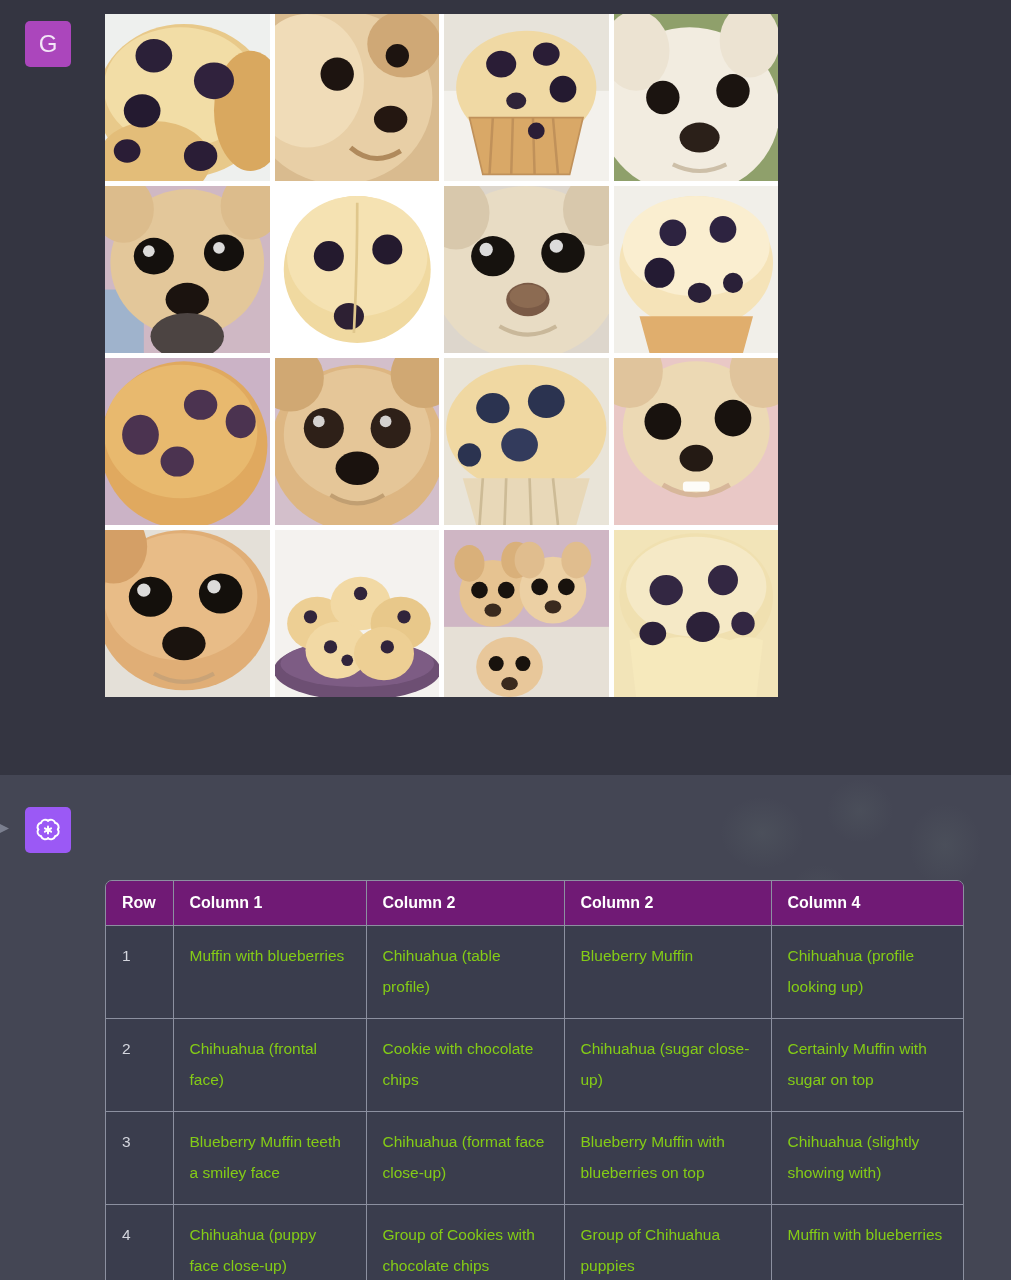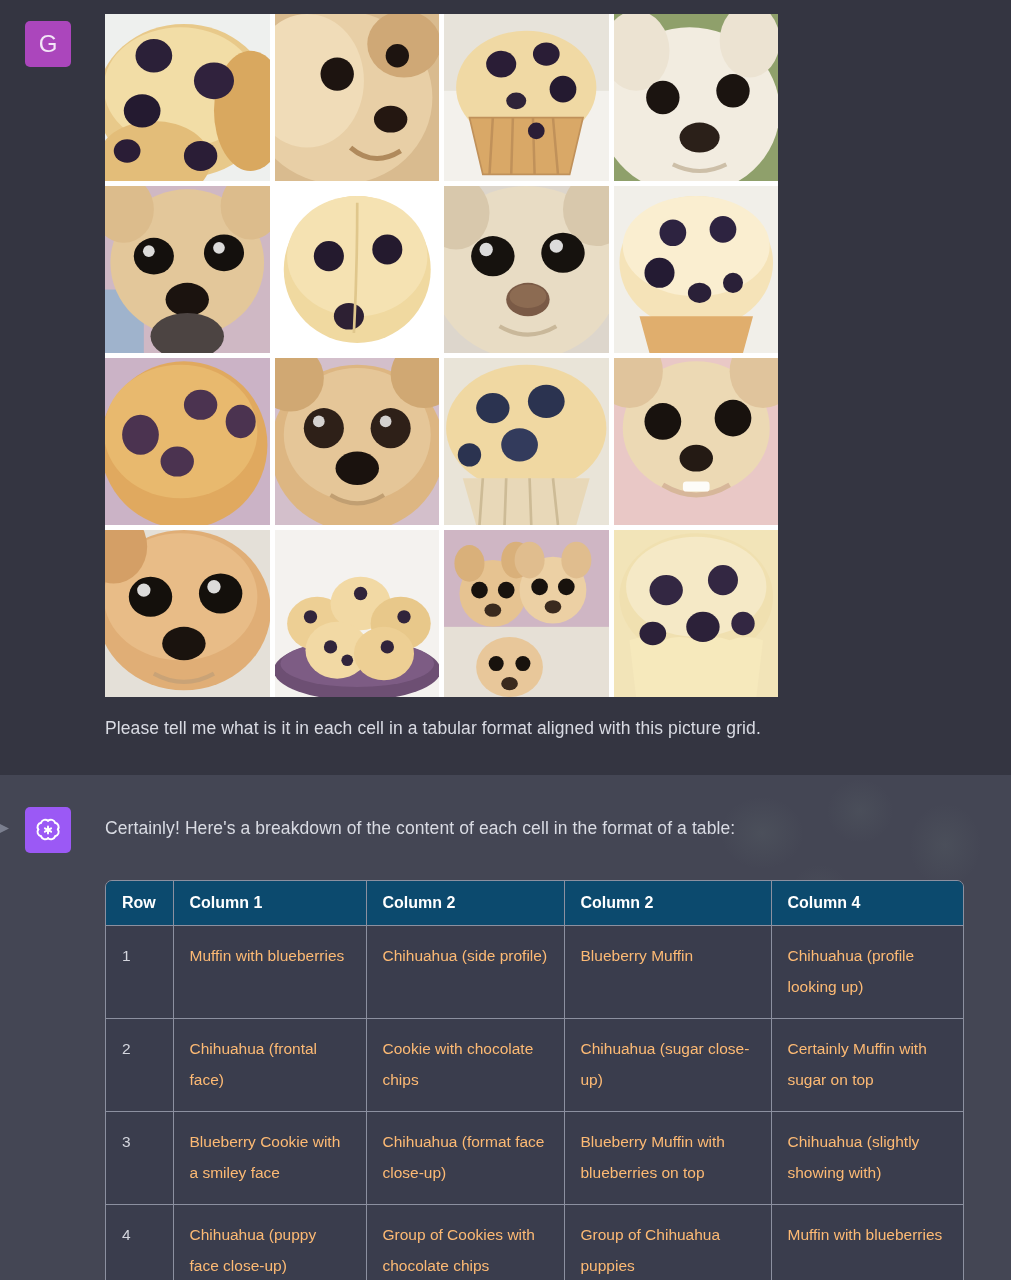--- a/index.html
+++ b/index.html
@@ -125,40 +125,40 @@
     font-size: 15.5px;
     color: #d6d8e0;
   }
   table.datatbl col.c-row  { width: 67px; }
   table.datatbl col.c-1    { width: 193px; }
   table.datatbl col.c-2    { width: 198px; }
   table.datatbl col.c-3    { width: 207px; }
   table.datatbl col.c-4    { width: 192px; }
 
   table.datatbl thead th {
-    background: #0c4a6e;
+    background: #701a75;
     color: #ffffff;
     font-weight: bold;
     font-size: 16px;
     text-align: left;
     padding: 13px 16px;
     border-right: 1px solid #8c90a0;
     border-bottom: 1px solid #8c90a0;
     white-space: nowrap;
   }
   table.datatbl thead th:last-child { border-right: none; }
 
   table.datatbl tbody td {
     background: #3a3d4d;
     padding: 14px 16px 16px 16px;
     vertical-align: top;
     line-height: 31px;
     border-right: 1px solid #8c90a0;
     border-bottom: 1px solid #8c90a0;
-    color: #fdba74;
+    color: #84cc16;
   }
   table.datatbl tbody td:last-child  { border-right: none; }
   table.datatbl tbody tr:last-child td { border-bottom: none; }
   table.datatbl tbody td.rownum { color: #d4d6de; }
 </style>
 </head>
 <body>
 
 <div id="root">
 
@@ -406,21 +406,20 @@
           <ellipse cx="32" cy="36" rx="10" ry="9" fill="#332742"></ellipse>
           <ellipse cx="66" cy="30" rx="9" ry="9" fill="#332742"></ellipse>
           <ellipse cx="54" cy="58" rx="10" ry="9" fill="#2c2139"></ellipse>
           <ellipse cx="24" cy="62" rx="8" ry="7" fill="#2c2139"></ellipse>
           <ellipse cx="78" cy="56" rx="7" ry="7" fill="#332742"></ellipse>
         </svg>
       </div>
 
     </div>
 
-    <div class="prompt-text">Please tell me what is it in each cell in a tabular format aligned with this picture grid.</div>
   </div>
 
   <div class="msg msg-assistant">
     <div class="bg-artifact"></div>
     <div class="bg-artifact2"></div>
   </div>
 
   <div class="left-marker"></div>
 
   <div class="avatar avatar-assistant">
@@ -434,21 +433,20 @@
         <path d="M8.5 22.6c-3.3-.7-4.8-4.5-2.8-7.2"></path>
         <path d="M5.7 15.4c-2-2.7-.4-6.5 2.9-7.1"></path>
         <path d="M8.6 8.3C9.7 5.1 13.5 3.9 16.1 6.2"></path>
         <path d="M16 12.3v7.4"></path>
         <path d="M12.7 14.2l6.6 3.6"></path>
         <path d="M12.7 17.8l6.6-3.6"></path>
       </g>
     </svg>
   </div>
 
-  <div class="assistant-intro">Certainly! Here's a breakdown of the content of each cell in the format of a table:</div>
 
   <div class="tbl-wrap">
     <table class="datatbl">
       <colgroup>
         <col class="c-row">
           <col class="c-1">
           <col class="c-2">
           <col class="c-3">
           <col class="c-4">
       </colgroup>
@@ -458,34 +456,34 @@
           <th>Column 1</th>
           <th>Column 2</th>
           <th>Column 2</th>
           <th>Column 4</th>
         </tr>
       </thead>
       <tbody>
         <tr>
           <td class="rownum">1</td>
           <td>Muffin with blueberries</td>
-          <td>Chihuahua (side profile)</td>
+          <td>Chihuahua (table profile)</td>
           <td>Blueberry Muffin</td>
           <td>Chihuahua (profile looking up)</td>
         </tr>
         <tr>
           <td class="rownum">2</td>
           <td>Chihuahua (frontal face)</td>
           <td>Cookie with chocolate chips</td>
           <td>Chihuahua (sugar close-up)</td>
           <td>Certainly Muffin with sugar on top</td>
         </tr>
         <tr>
           <td class="rownum">3</td>
-          <td>Blueberry Cookie with a smiley face</td>
+          <td>Blueberry Muffin teeth a smiley face</td>
           <td>Chihuahua (format face close-up)</td>
           <td>Blueberry Muffin with blueberries on top</td>
           <td>Chihuahua (slightly showing with)</td>
         </tr>
         <tr>
           <td class="rownum">4</td>
           <td>Chihuahua (puppy face close-up)</td>
           <td>Group of Cookies with chocolate chips</td>
           <td>Group of Chihuahua puppies</td>
           <td>Muffin with blueberries</td>

